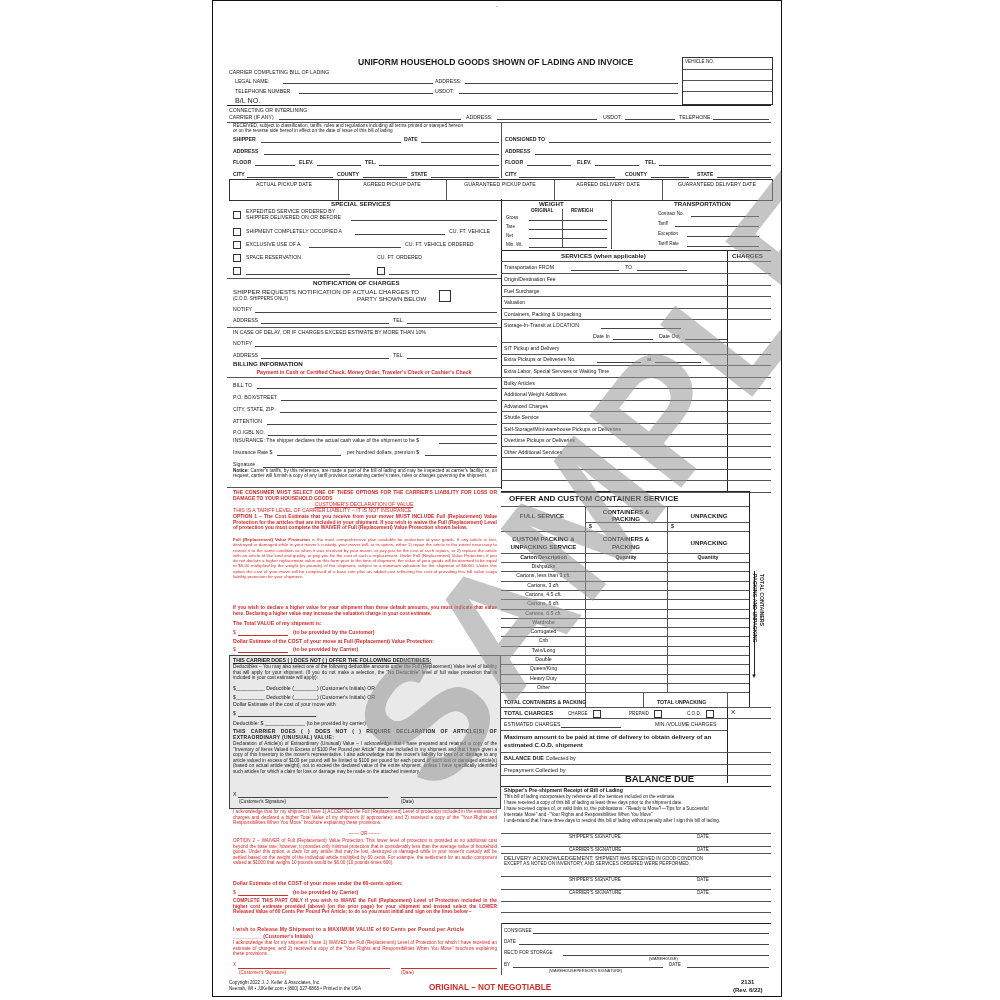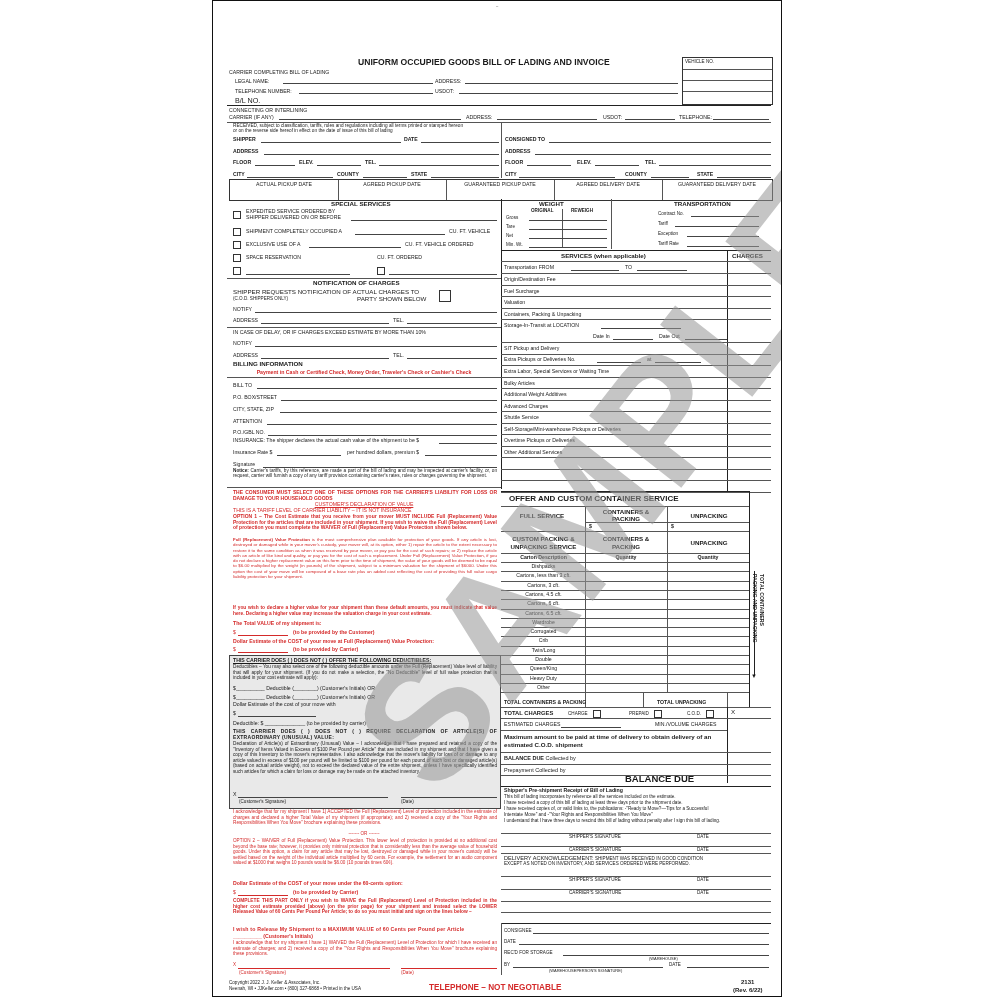--- a/index.html
+++ b/index.html
@@ -27,21 +27,21 @@
   .wm { position:absolute; font-family:"Liberation Sans", sans-serif; font-weight:bold;
         color:rgba(150,150,150,0.55); font-size:170px; letter-spacing:2px;
         transform:rotate(-52deg); transform-origin:center; pointer-events:none; }
 </style>
 </head>
 <body>
 
 <div class="page">
 
   <div class="t" style="left:283px;top:3px;font-size:4px;">–</div>
-  <div class="t b" style="left:145px;top:57px;font-size:8.6px;">UNIFORM OCCUPIED GOODS BILL OF LADING AND INVOICE</div>
+  <div class="t b" style="left:145px;top:57px;font-size:8.6px;">UNIFORM HOUSEHOLD GOODS SHOWN OF LADING AND INVOICE</div>
 
   <div class="abs" style="left:469px;top:56px;width:89px;height:46px;border:0.8px solid #333;">
     <div class="t xs" style="left:2px;top:2px;width:30px;white-space:normal;line-height:4.4px;">VEHICLE NO.</div>
     <div class="hl" style="left:0;top:11px;width:89px;"></div>
     <div class="hl" style="left:0;top:22px;width:89px;"></div>
     <div class="hl" style="left:0;top:33px;width:89px;"></div>
   </div>
 
   <div class="t s" style="left:16px;top:69px;">CARRIER COMPLETING BILL OF LADING</div>
   <div class="t s" style="left:22px;top:78px;">LEGAL NAME:</div>
@@ -233,21 +233,21 @@
   <div class="t s red b" style="left:20px;top:933px;">__________ (Customer's Initials)</div>
   <div class="para red" style="left:20px;top:939px;width:264px;">I acknowledge that for my shipment I have 1) WAIVED the Full (Replacement) Level of Protection for which I have received an estimate of charges; and 2) received a copy of the "Your Rights and Responsibilities When You Move" brochure explaining these provisions.</div>
   <div class="t xs red" style="left:20px;top:962px;">X</div>
   <div class="uline" style="left:25px;top:967px;width:152px;border-color:#d42a2a;"></div>
   <div class="uline" style="left:188px;top:967px;width:96px;border-color:#d42a2a;"></div>
   <div class="t xs red" style="left:26px;top:970px;">(Customer's Signature)</div>
   <div class="t xs red" style="left:188px;top:970px;">(Date)</div>
 
   <div class="t xs" style="left:16px;top:980px;">Copyright 2022 J. J. Keller &amp; Associates, Inc.</div>
   <div class="t xs" style="left:16px;top:986px;">Neenah, WI • JJKeller.com • (800) 327-6868 • Printed in the USA</div>
-  <div class="t red b" style="left:216px;top:983px;font-size:8.2px;">TELEPHONE – NOT NEGOTIABLE</div>
+  <div class="t red b" style="left:216px;top:983px;font-size:8.2px;">ORIGINAL – NOT NEGOTIABLE</div>
   <div class="t b" style="left:528px;top:978px;font-size:6px;">2131</div>
   <div class="t b" style="left:520px;top:986px;font-size:6px;">(Rev. 6/22)</div>
 
   <div class="vl" style="left:398px;top:198px;height:50px;"></div>
   <div class="t m b" style="left:326px;top:200px;">WEIGHT</div>
   <div class="t xs b" style="left:318px;top:208px;">ORIGINAL</div>
   <div class="t xs b" style="left:358px;top:208px;">REWEIGH</div>
   <div class="vl" style="left:349px;top:208px;height:38px;"></div>
   <div class="t xs" style="left:293px;top:215px;">Gross</div>
   <div class="uline" style="left:316px;top:219px;width:78px;"></div>

